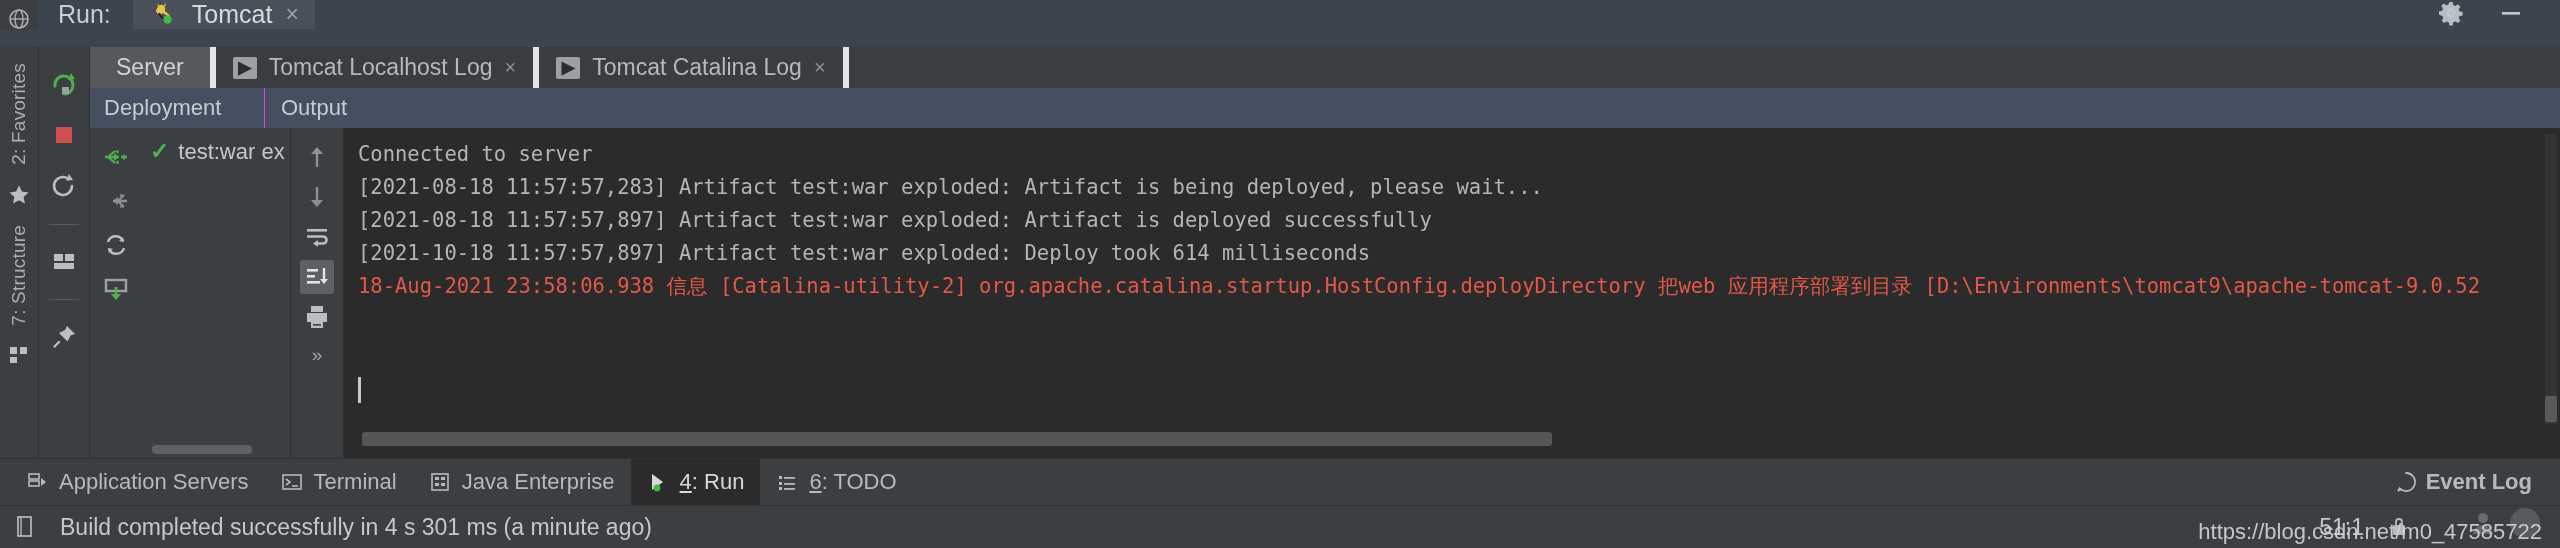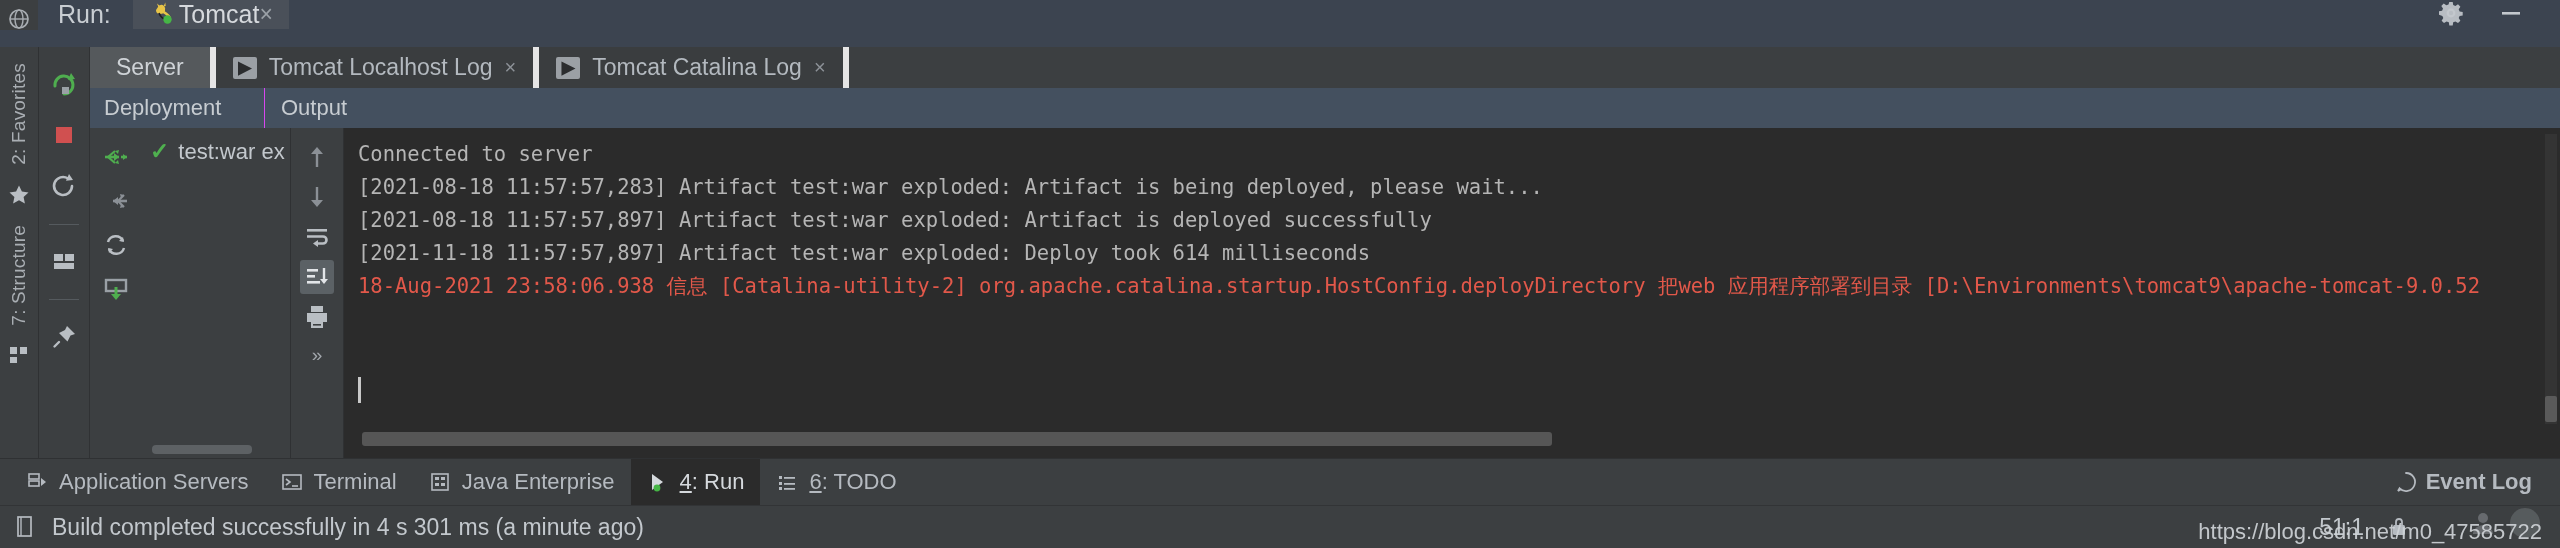--- a/index.html
+++ b/index.html
@@ -45,20 +45,21 @@
     display: flex;
     align-items: center;
     padding: 0 22px 0 20px;
     font-size: 25px;
     color: #c8cdd2;
     background: #3c4450;
   }
   .tb-tab {
     display: flex;
     align-items: center;
+    gap: 13px;
     padding: 0 16px 0 18px;
     background: #4a5059;
     cursor: default;
   }
   .tb-tab-title {
     font-size: 25px;
     color: #d6d9dd;
   }
   .tb-rest {
     flex: 1 1 auto;
@@ -404,21 +405,21 @@
     border-top: 1px solid #323436;
     display: flex;
     align-items: center;
     padding-left: 14px;
     flex: 0 0 auto;
     position: relative;
   }
   .status-text {
     font-size: 23px;
     color: #c3c8cd;
-    margin-left: 16px;
+    margin-left: 24px;
   }
   .status-pos {
     position: absolute;
     right: 196px;
     font-size: 23px;
     color: #c3c8cd;
   }
   .status-lock {
     position: absolute;
     right: 150px;
@@ -669,21 +670,21 @@
               <rect x="10" y="21" width="8" height="1.6" fill="#3c3f41"></rect>
             </svg>
           </div>
           <div class="chev-more">»</div>
         </div>
 
         <div class="console">
           <div class="logline">Connected to server</div>
           <div class="logline">[2021-08-18 11:57:57,283] Artifact test:war exploded: Artifact is being deployed, please wait...</div>
           <div class="logline">[2021-08-18 11:57:57,897] Artifact test:war exploded: Artifact is deployed successfully</div>
-          <div class="logline">[2021-11-18 11:57:57,897] Artifact test:war exploded: Deploy took 614 milliseconds</div>
+          <div class="logline">[2021-10-18 11:57:57,897] Artifact test:war exploded: Deploy took 614 milliseconds</div>
           <div class="logline err">18-Aug-2021 23:58:06.938 信息 [Catalina-utility-2] org.apache.catalina.startup.HostConfig.deployDirectory 把web 应用程序部署到目录 [D:\Environments\tomcat9\apache-tomcat-9.0.52</div>
           <div class="caret"></div>
           <div class="console-hscroll"></div>
           <div class="console-vscroll"></div>
           <div class="console-vscroll-thumb"></div>
         </div>
 
       </div>
     </div>
   </div>

